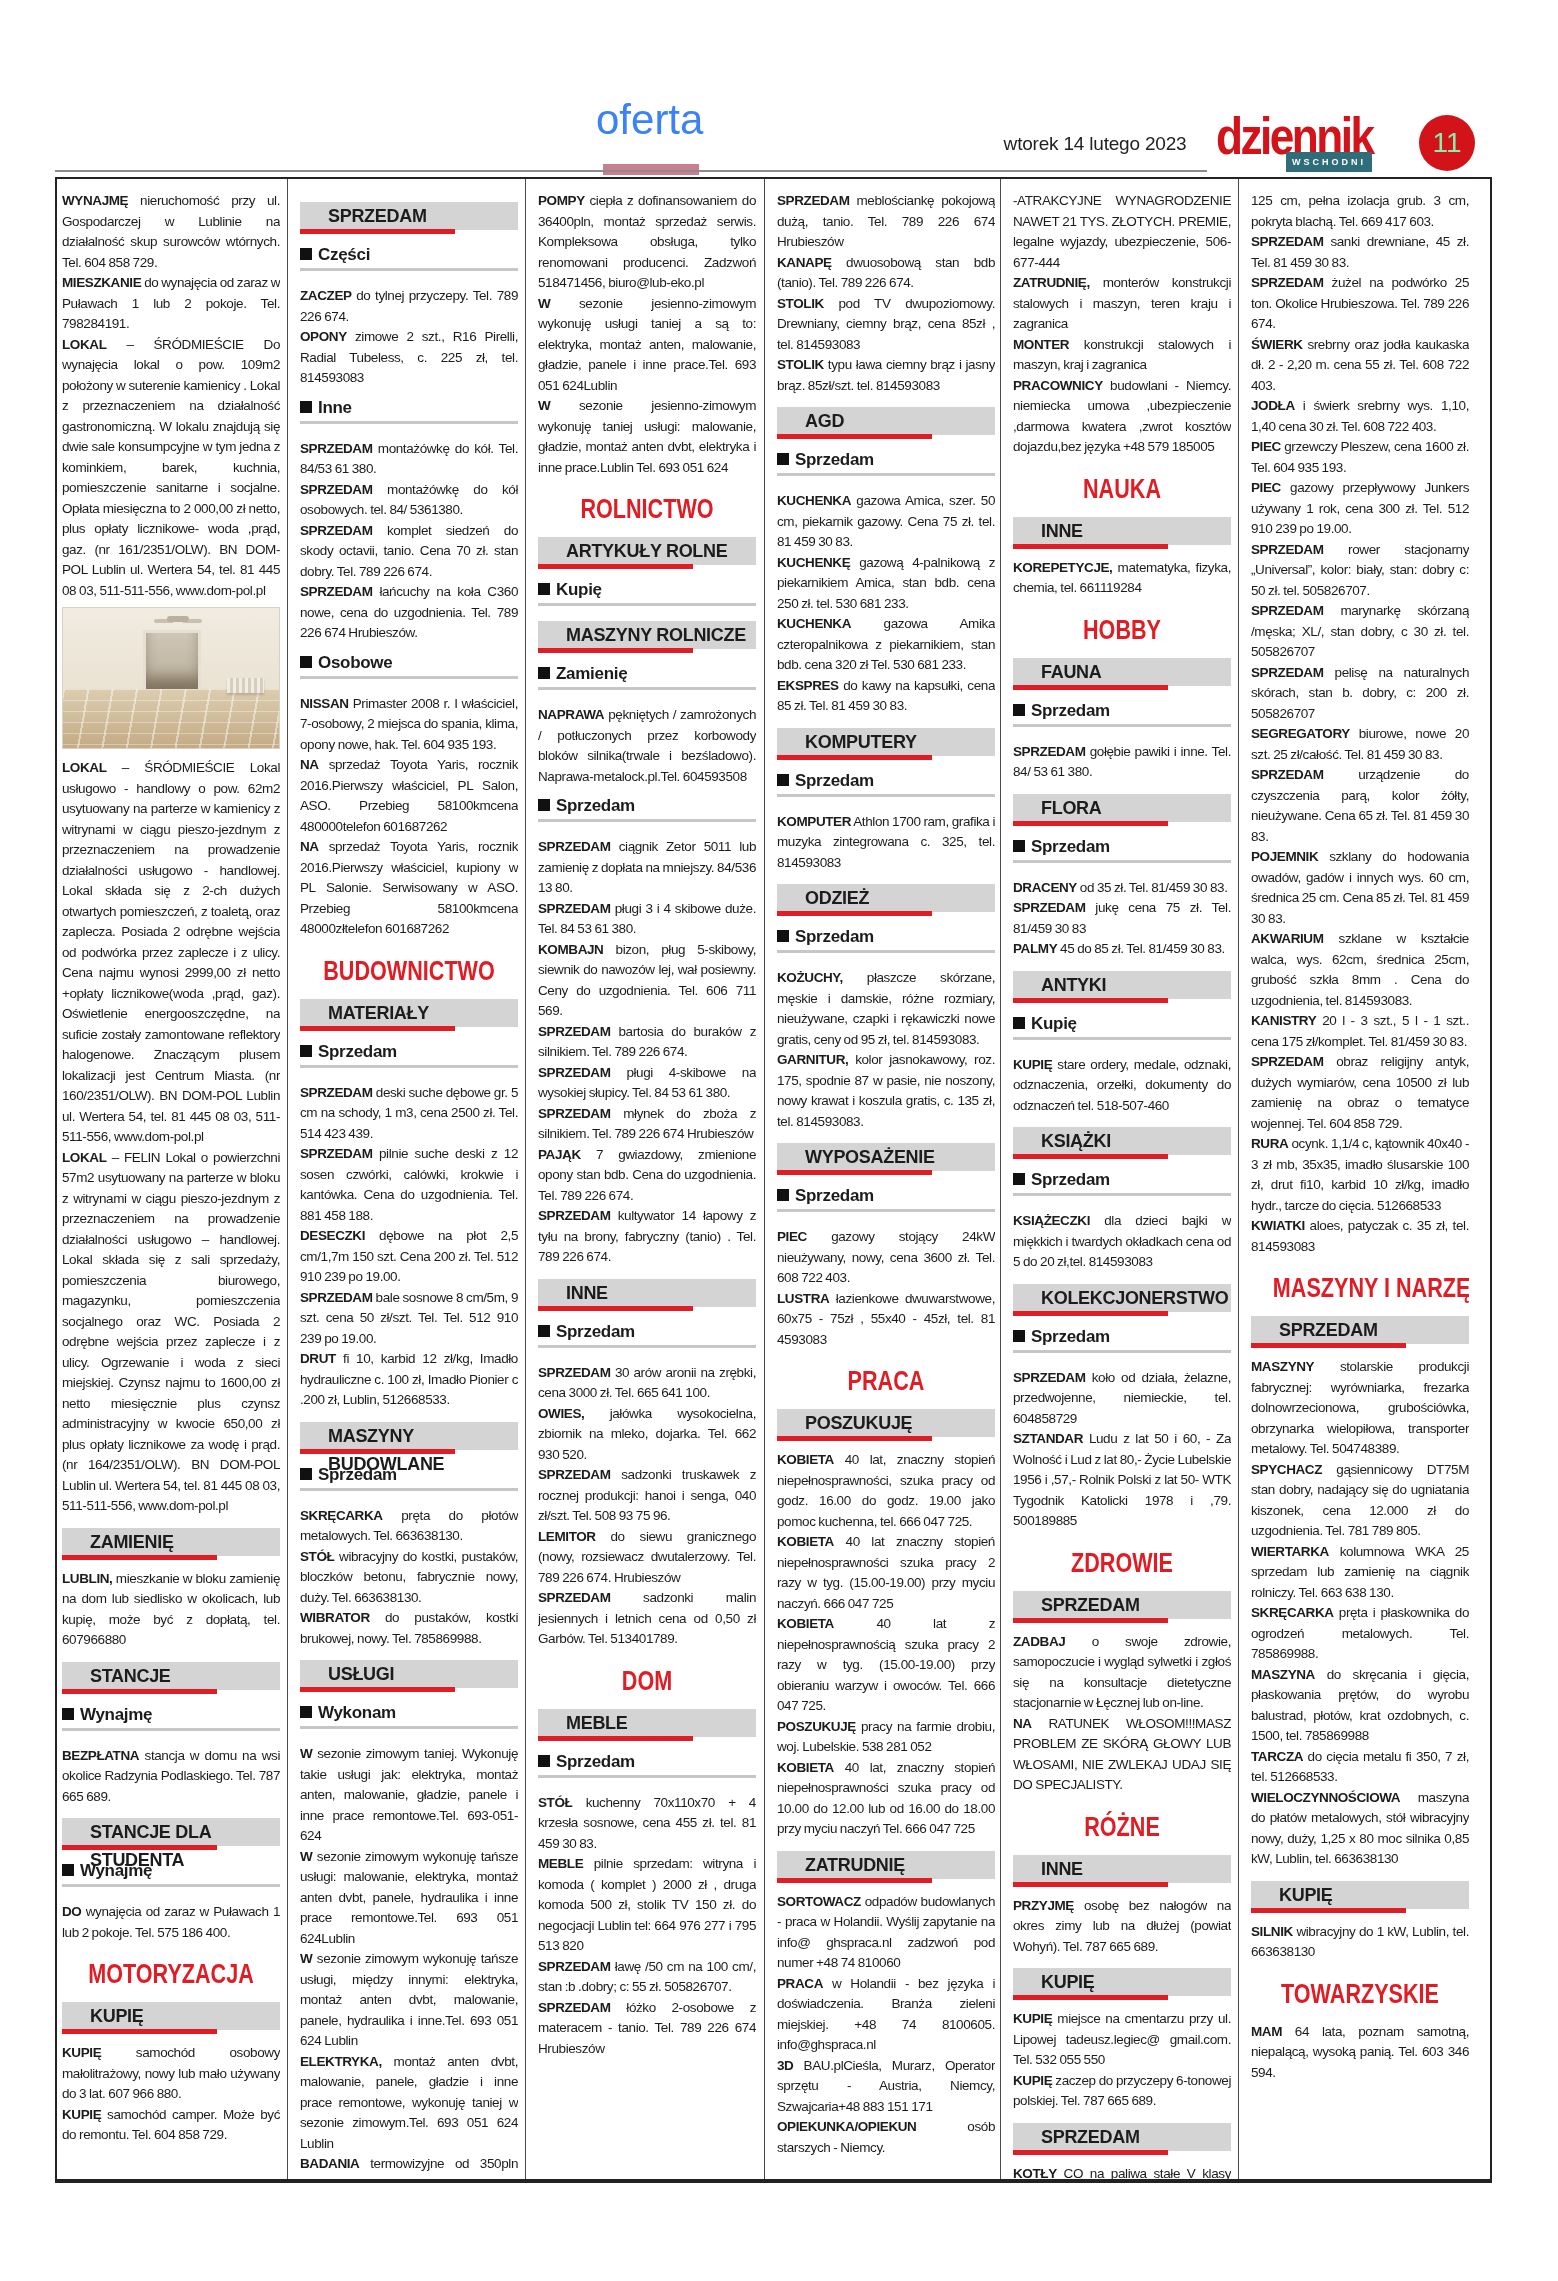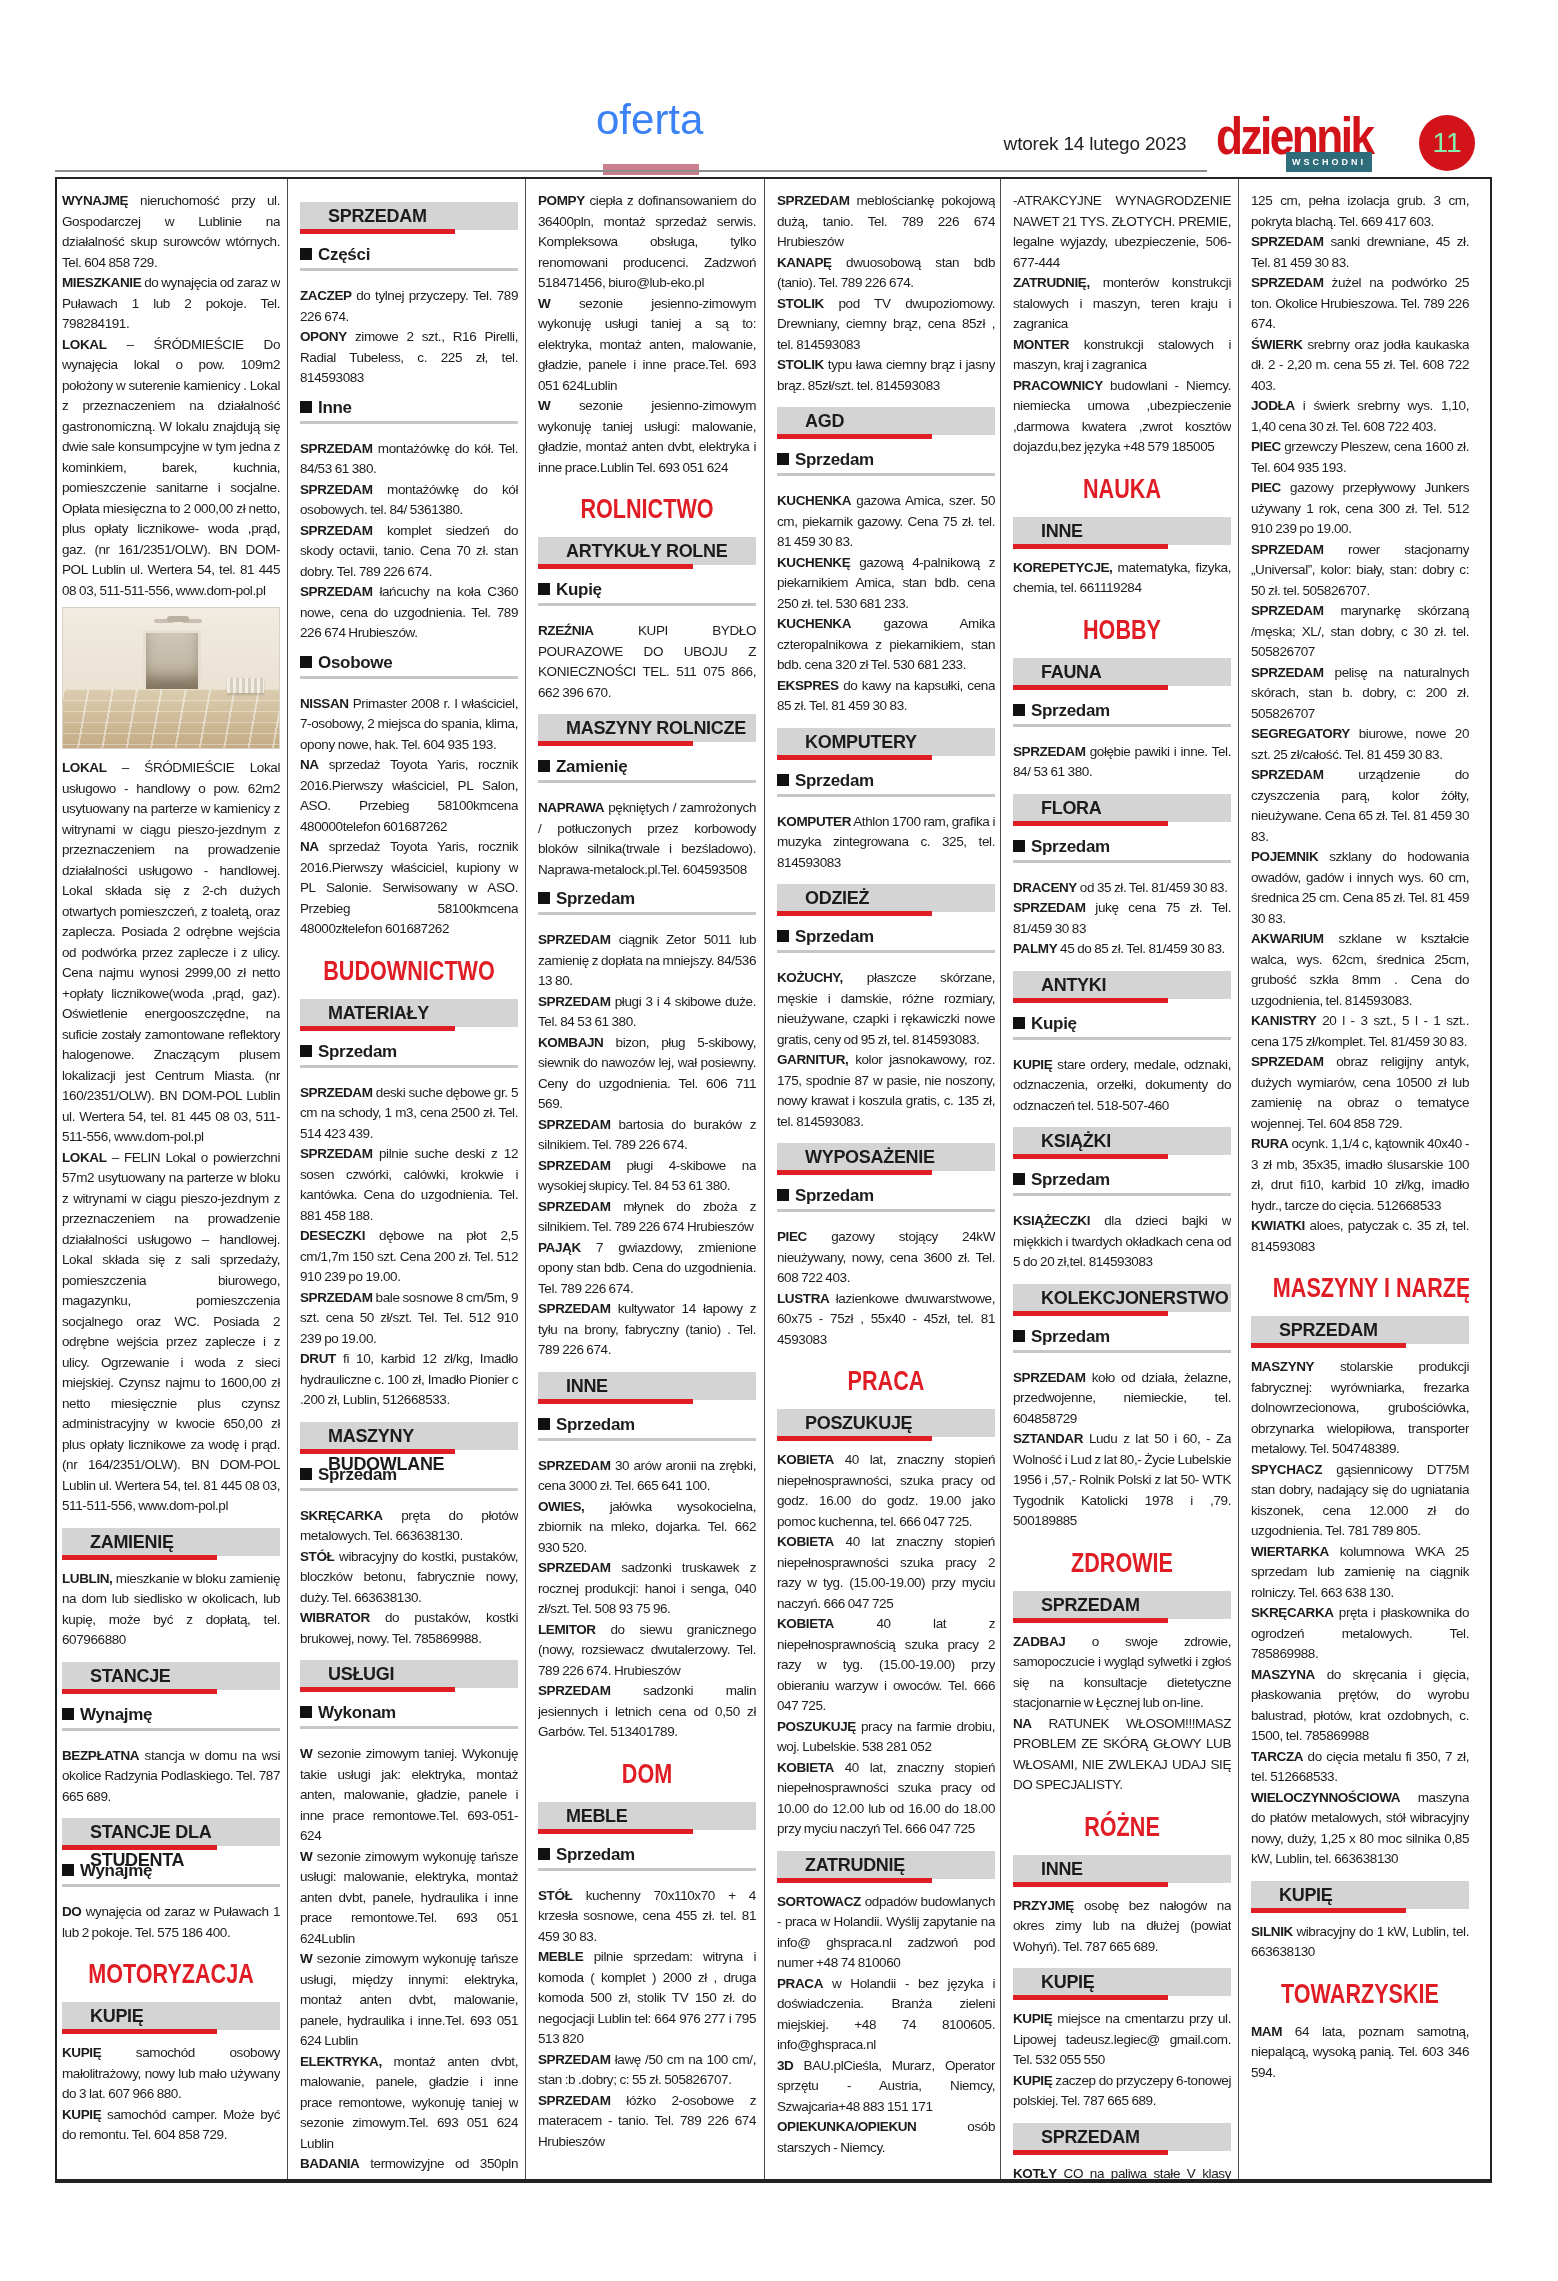--- a/index.html
+++ b/index.html
@@ -127,21 +127,20 @@
       <p class="ad"><span class="lead">ELEKTRYKA,</span> <span>montaż anten dvbt, malowanie, panele, gładzie i inne prace remontowe, wykonuję taniej w sezonie zimowym.Tel. 693 051 624 Lublin</span></p>
       <p class="ad"><span class="lead">BADANIA</span> <span>termowizyjne od 350pln brutto, sprawdź gdzie ucieka ciepło. Wystawiamy fakturę VAT. Kamera FLIR e60. Tel. 518471456, biuro@lub-eko.pl</span></p>
     </div>
   <div class="col" style="left:481px">
       <p class="ad"><span class="lead">POMPY</span> <span>ciepła z dofinansowaniem do 36400pln, montaż sprzedaż serwis. Kompleksowa obsługa, tylko renomowani producenci. Zadzwoń 518471456, biuro@lub-eko.pl</span></p>
       <p class="ad"><span class="lead">W</span> <span>sezonie jesienno-zimowym wykonuję usługi taniej a są to: elektryka, montaż anten, malowanie, gładzie, panele i inne prace.Tel. 693 051 624Lublin</span></p>
       <p class="ad"><span class="lead">W</span> <span>sezonie jesienno-zimowym wykonuję taniej usługi: malowanie, gładzie, montaż anten dvbt, elektryka i inne prace.Lublin Tel. 693 051 624</span></p>
       <div class="cat">ROLNICTWO</div>
       <div class="sec">ARTYKUŁY ROLNE</div>
       <div class="sub"><span class="sq"></span><span>Kupię</span></div>
-      <p class="ad"><span class="lead">RZEŹNIA</span> <span>KUPI BYDŁO POURAZOWE DO UBOJU Z KONIECZNOŚCI TEL. 511 075 866, 662 396 670.</span></p>
       <div class="sec">MASZYNY ROLNICZE</div>
       <div class="sub"><span class="sq"></span><span>Zamienię</span></div>
       <p class="ad"><span class="lead">NAPRAWA</span> <span>pękniętych / zamrożonych / potłuczonych przez korbowody bloków silnika(trwale i bezśladowo). Naprawa-metalock.pl.Tel. 604593508</span></p>
       <div class="sub"><span class="sq"></span><span>Sprzedam</span></div>
       <p class="ad"><span class="lead">SPRZEDAM</span> <span>ciągnik Zetor 5011 lub zamienię z dopłata na mniejszy. 84/536 13 80.</span></p>
       <p class="ad"><span class="lead">SPRZEDAM</span> <span>pługi 3 i 4 skibowe duże. Tel. 84 53 61 380.</span></p>
       <p class="ad"><span class="lead">KOMBAJN</span> <span>bizon, pług 5-skibowy, siewnik do nawozów lej, wał posiewny. Ceny do uzgodnienia. Tel. 606 711 569.</span></p>
       <p class="ad"><span class="lead">SPRZEDAM</span> <span>bartosia do buraków z silnikiem. Tel. 789 226 674.</span></p>
       <p class="ad"><span class="lead">SPRZEDAM</span> <span>pługi 4-skibowe na wysokiej słupicy. Tel. 84 53 61 380.</span></p>
       <p class="ad"><span class="lead">SPRZEDAM</span> <span>młynek do zboża z silnikiem. Tel. 789 226 674 Hrubieszów</span></p>

